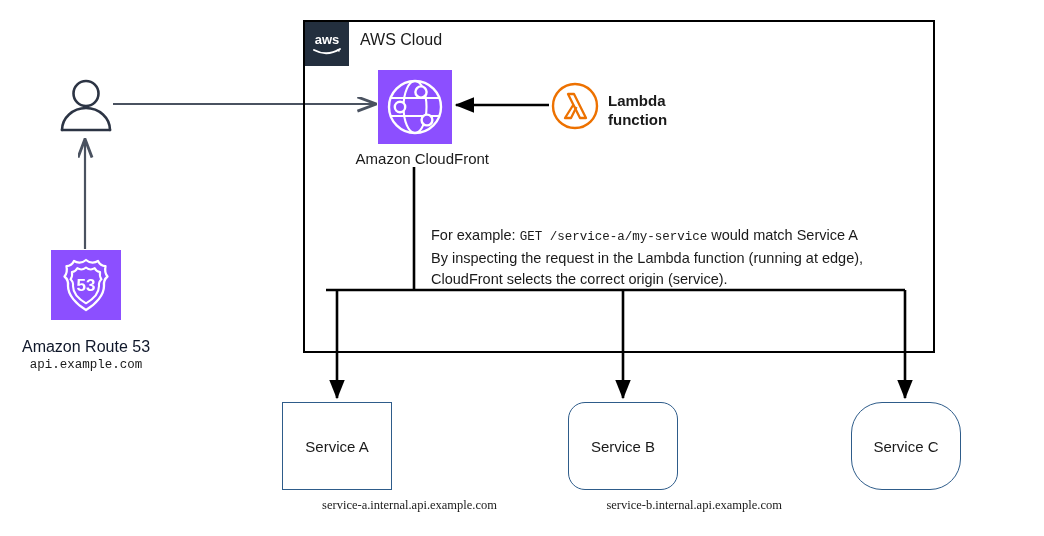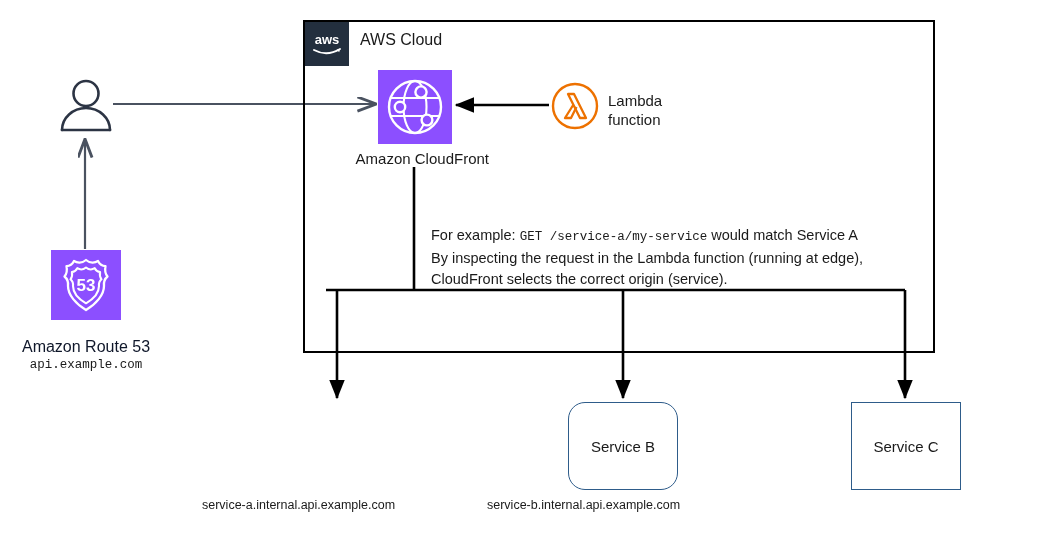--- a/index.html
+++ b/index.html
@@ -66,20 +66,21 @@
   
   #lambda-icon {
     left: 551px; top: 82px;
     width: 48px; height: 48px;
   }
   #lambda-label {
     left: 608px; top: 91px;
     font-size: 15px;
     color: #1a1a1a;
     line-height: 19px;
+    font-weight: bold;
   }
 
   
   #user-icon {
     left: 56px; top: 78px;
     width: 60px; height: 55px;
   }
 
   
   #route53-icon {
@@ -126,28 +127,29 @@
     background: #ffffff;
     box-sizing: border-box;
     display: flex;
     align-items: center;
     justify-content: center;
     font-size: 15px;
     color: #1a1a1a;
   }
   #service-a-box { left: 282px; top: 402px; }
   #service-b-box { left: 568px; top: 402px; border-radius: 17px; }
-  #service-c-box { left: 851px; top: 402px; }
+  #service-c-box { left: 851px; top: 402px; border-radius: 31px; }
 
   .service-domain {
-    font-family: Liberation Sans, sans-serif;
+    font-family: Liberation Serif, serif;
     font-size: 12.5px;
     color: #1a1a1a;
     white-space: nowrap;
-    text-align: left;
+    text-align: right;
+    margin-left: 25px;
   }
   #service-a-domain { left: 202px; top: 498px; width: 270px; }
   #service-b-domain { left: 487px; top: 498px; width: 270px; }
   #service-c-domain { left: 771px; top: 498px; width: 270px; }
 </style>
 </head>
 <body>
 
 <div id="canvas">
 
@@ -255,20 +257,23 @@
 
   <div class="abs" id="explain-block">
     <div id="explain-example">
       <span>For example:</span>
       <span class="mono-inline">GET /service-a/my-service</span>
       <span>would match Service A</span>
     </div>
     <div>By inspecting the request in the Lambda function (running at edge), CloudFront selects the correct origin (service).</div>
   </div>
 
+  <div class="abs service-box" id="service-a-box">
+    <span>Service A</span>
+  </div>
   <div class="abs service-domain" id="service-a-domain">service-a.internal.api.example.com</div>
 
   <div class="abs service-box" id="service-b-box">
     <span>Service B</span>
   </div>
   <div class="abs service-domain" id="service-b-domain">service-b.internal.api.example.com</div>
 
   <div class="abs service-box" id="service-c-box">
     <span>Service C</span>
   </div>

